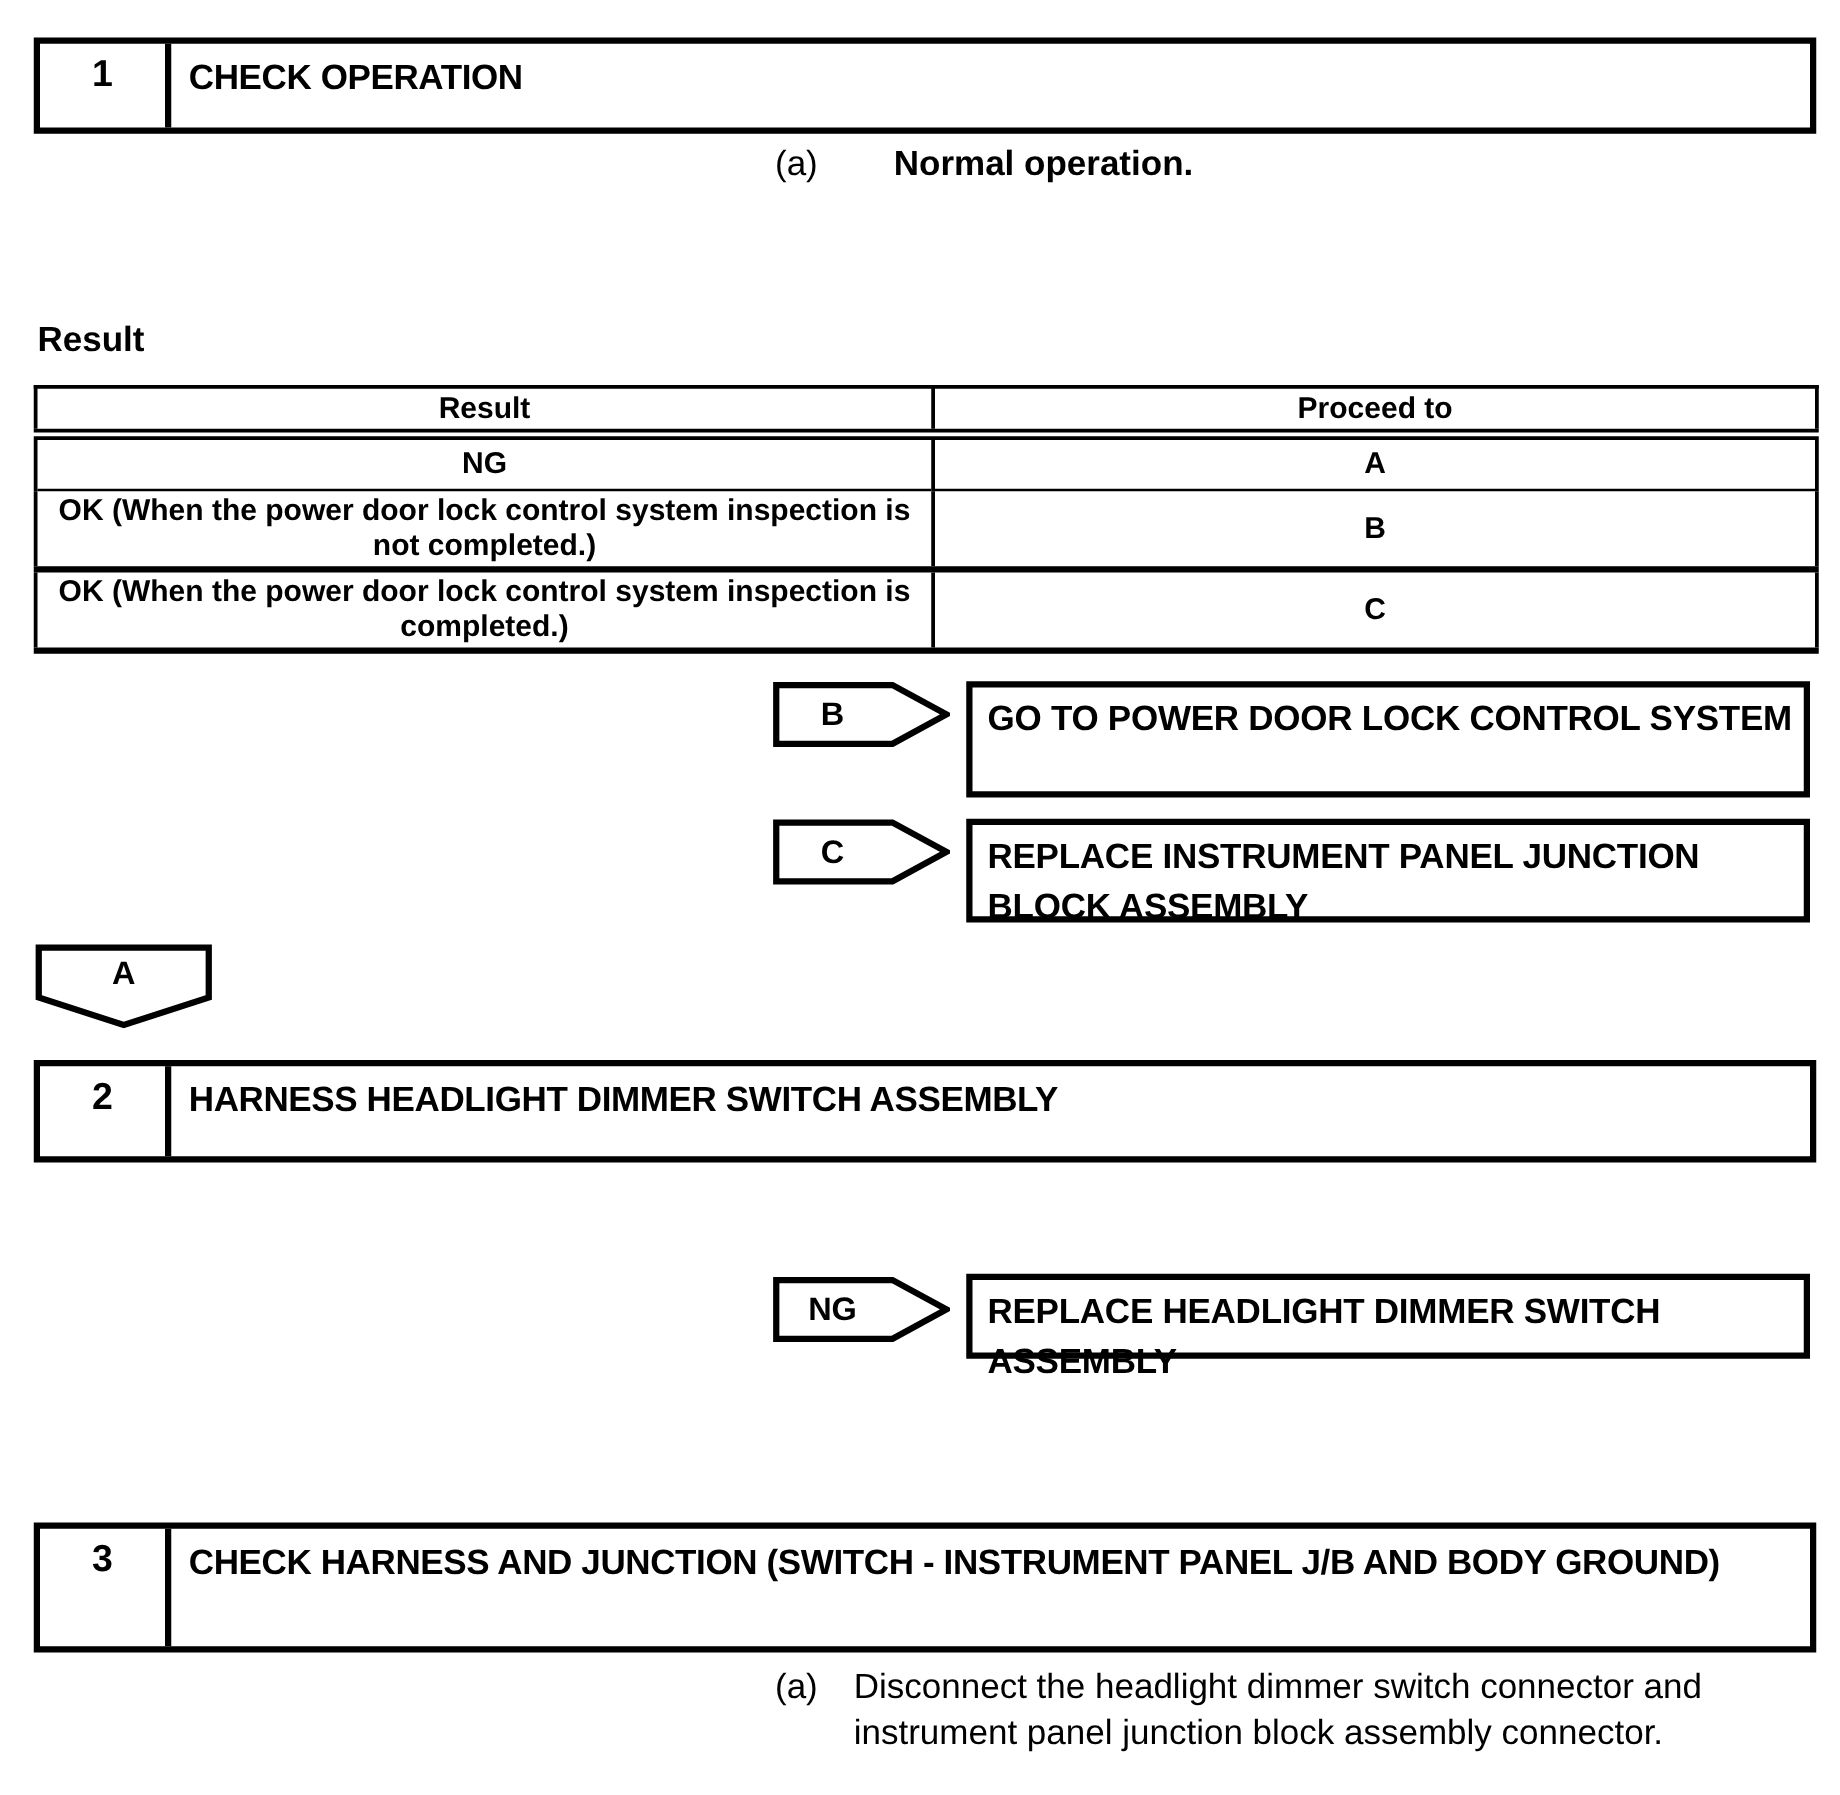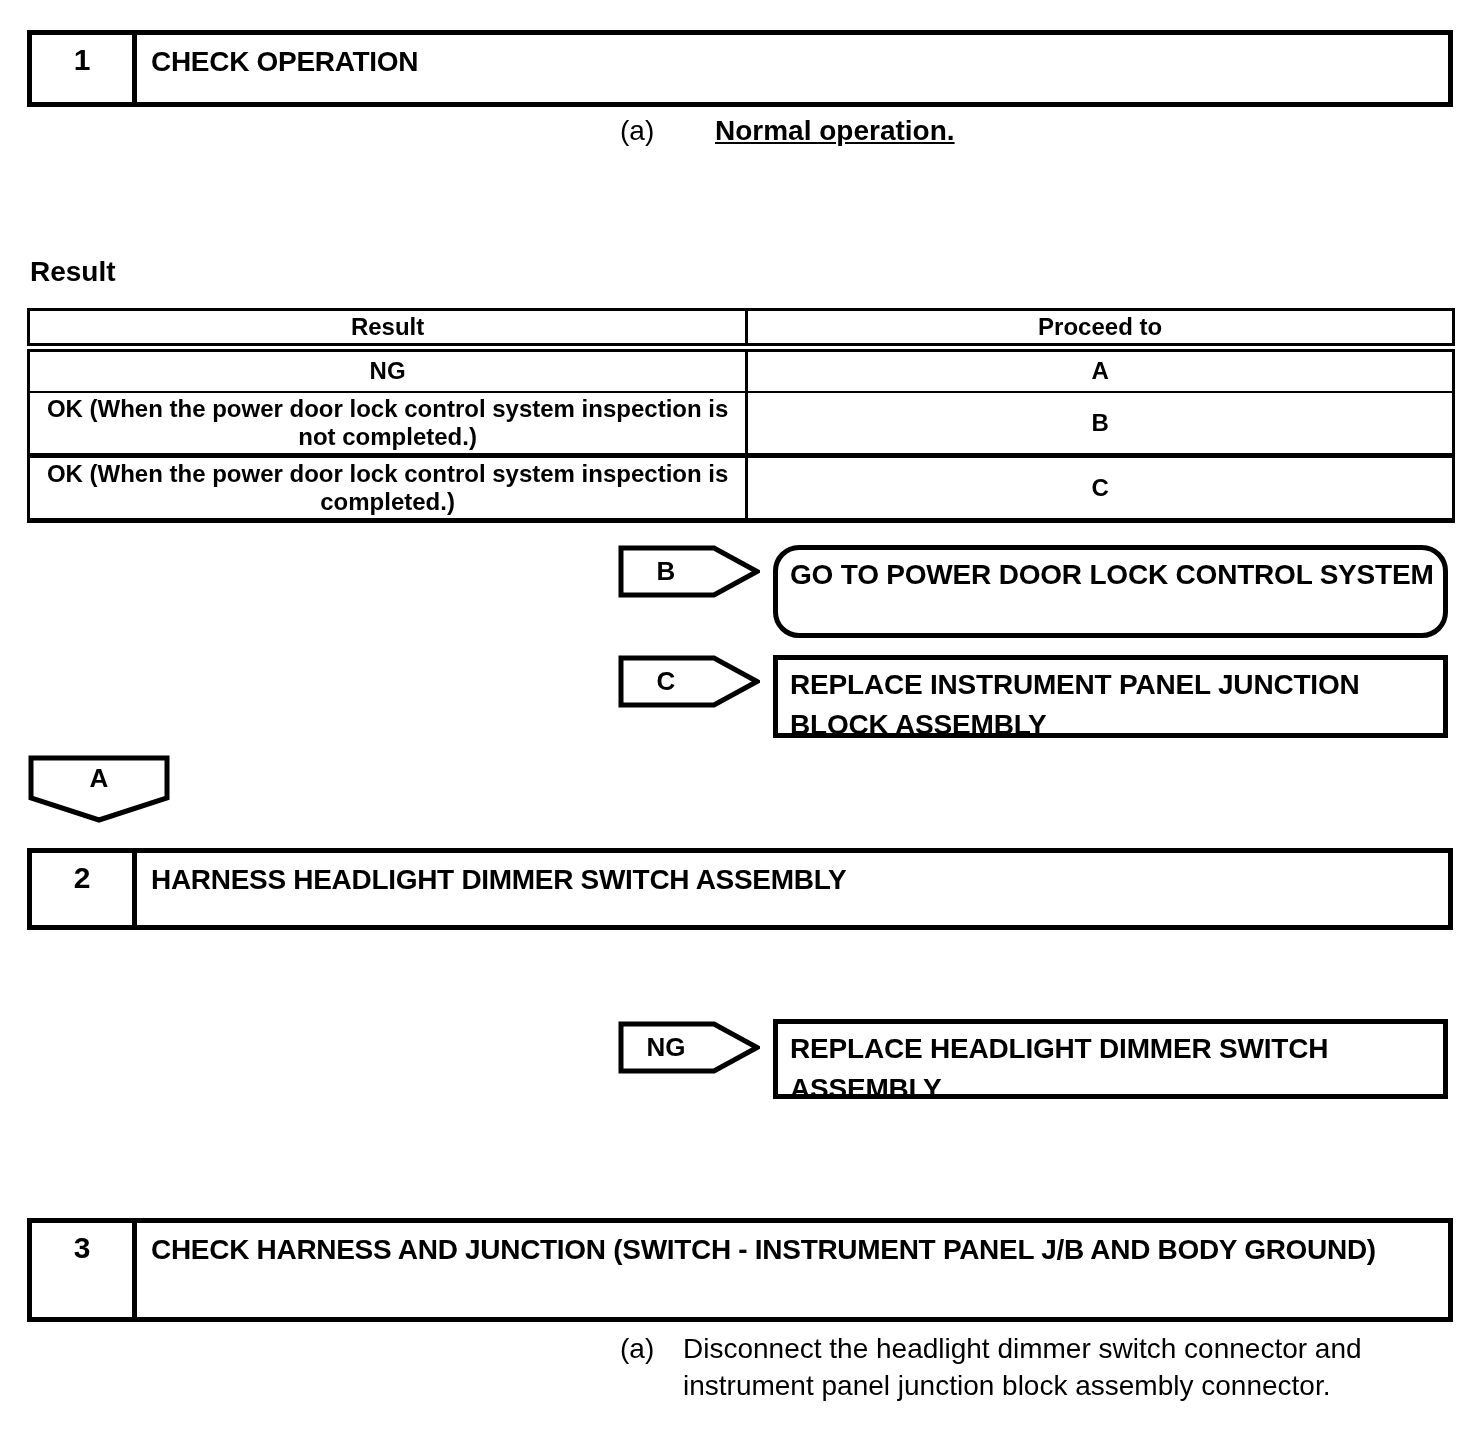--- a/index.html
+++ b/index.html
@@ -56,21 +56,21 @@
     font-size: 28px;
     line-height: 37px;
     display: grid;
     grid-template-columns: 63px 750px;
   }
   #instr1 { top: 112px; }
   #instr3 { top: 1330px; }
   .instr-marker { }
   .instr-text { }
   .ok-label { font-weight: bold; }
-  .ok-text { font-weight: bold; padding-left: 32px; text-decoration: underline; }
+  .ok-text { font-weight: bold; padding-left: 32px; }
 
   
   .result-heading {
     position: absolute;
     left: 30px;
     top: 256px;
     font-weight: bold;
     font-size: 28px;
   }
 
@@ -129,25 +129,25 @@
     border: 5px solid #000;
     box-sizing: border-box;
     font-weight: bold;
     font-size: 28px;
     line-height: 40px;
     letter-spacing: -0.2px;
     padding: 5px 8px 5px 12px;
     background: #fff;
   }
   #conn-b  .pent-right { top: 545px; }
-  #conn-b  .action-box { top: 545px; height: 93px; border-radius: 26px; }
+  #conn-b  .action-box { top: 545px; height: 93px; }
   #conn-c  .pent-right { top: 655px; }
   #conn-c  .action-box { top: 655px; height: 83px; }
   #conn-ng .pent-right { top: 1021px; }
-  #conn-ng .action-box { top: 1019px; height: 80px; }
+  #conn-ng .action-box { top: 1019px; height: 68px; }
 
   
   .pent-down {
     position: absolute;
     left: 28px;
     width: 142px;
     height: 68px;
   }
   #marker-a  { top: 755px; }
   #marker-ok { top: 1122px; }

